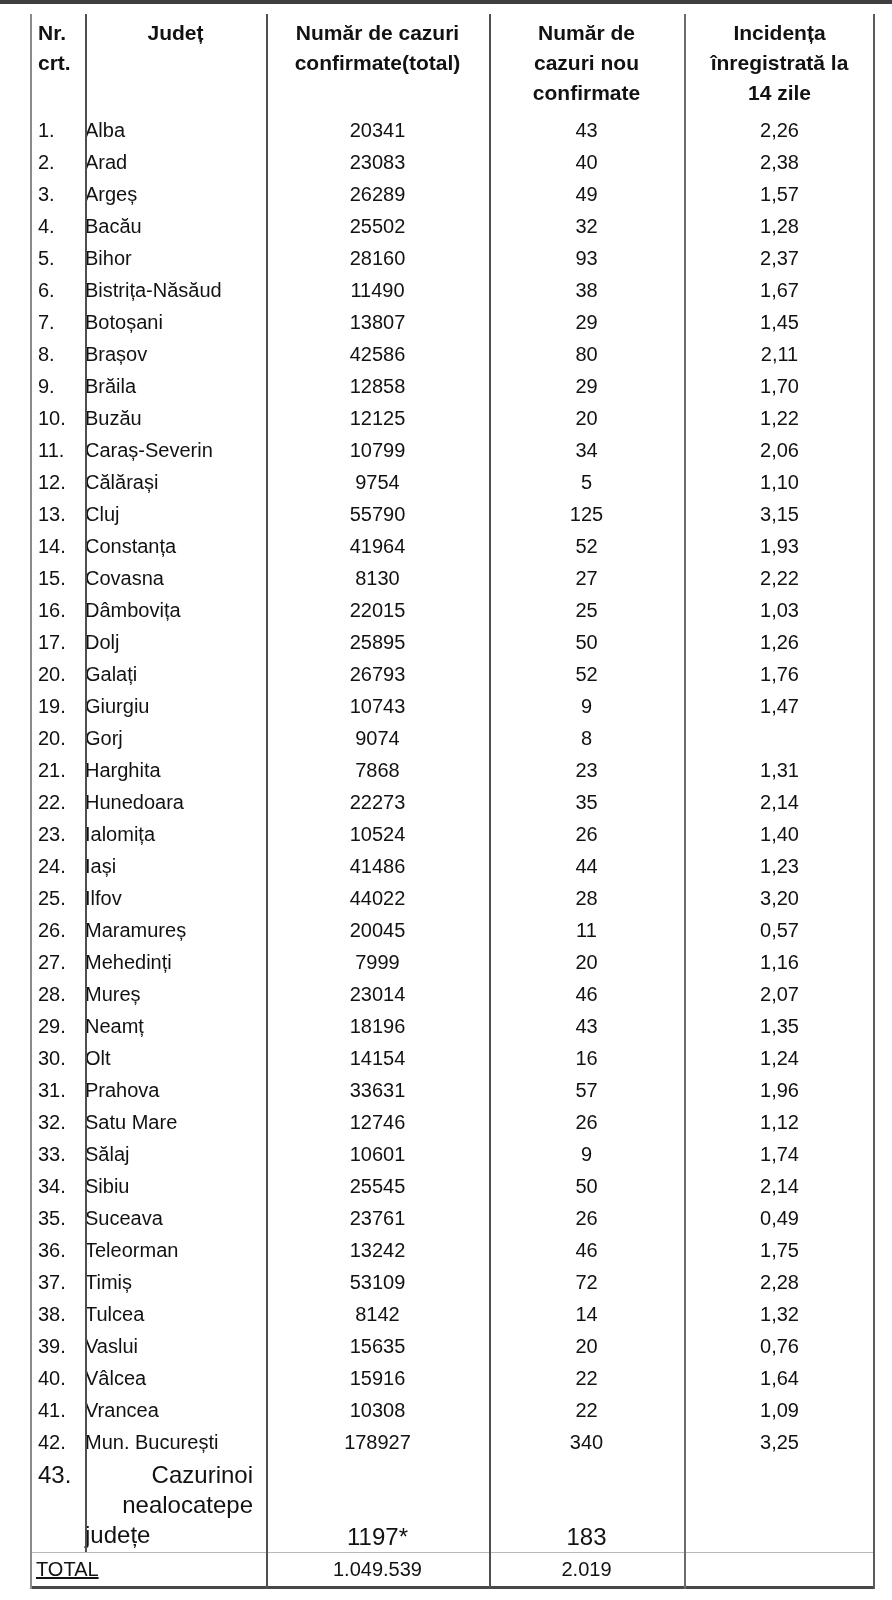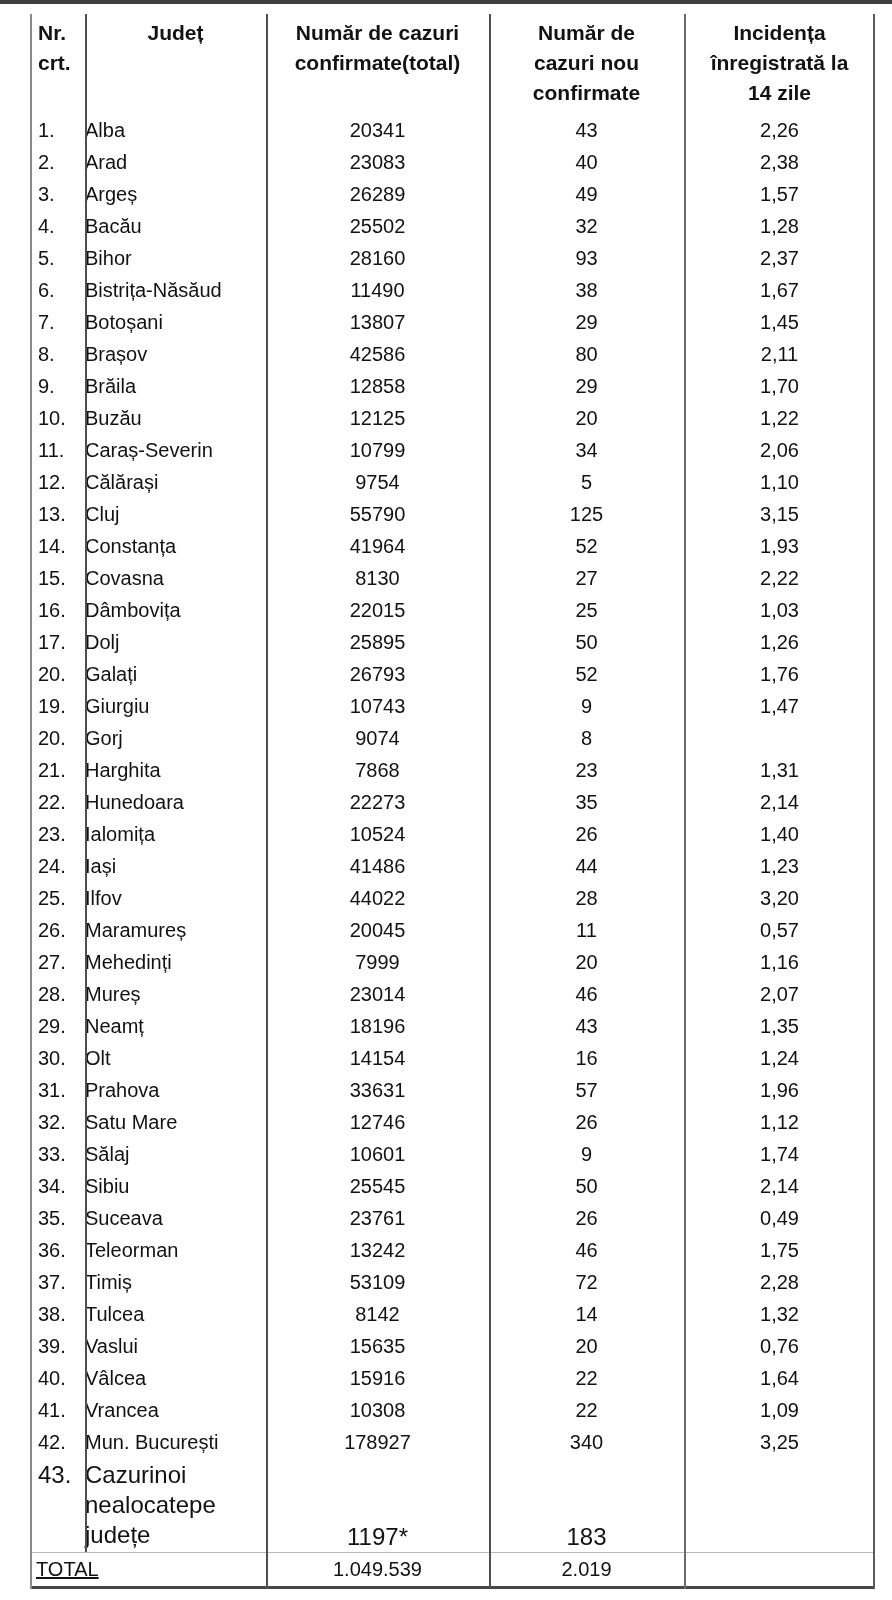--- a/index.html
+++ b/index.html
@@ -55,21 +55,21 @@
   .cell-num   { text-align: center; }
 
   
   .special-row {
     height: 94px;
     font-size: 24px;
     line-height: 30px;
     padding-top: 2px;
   }
   .special-row .cell-judet { padding-right: 13px; }
-  .justline { display: flex; justify-content: flex-start; }
+  .justline { display: flex; justify-content: flex-end; }
   .special-num {
     align-self: end;
     text-align: center;
     line-height: 30px;
   }
 
   
   .total-sep { height: 1px; background: #b8b8b8; width: 845px; }
   .total-row {
     display: grid;

